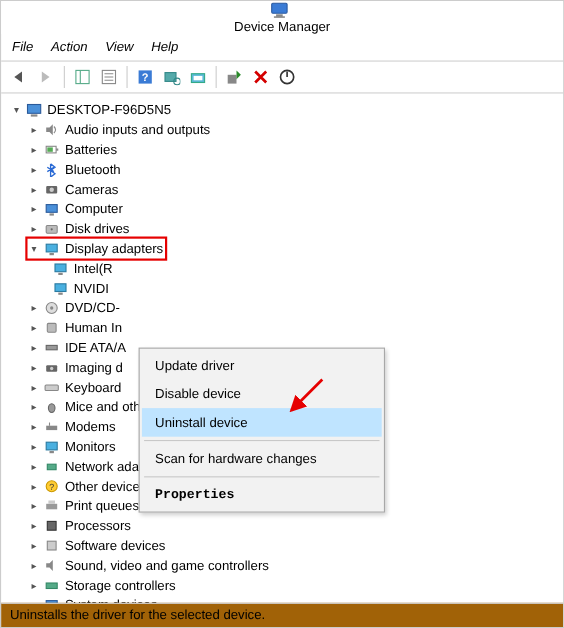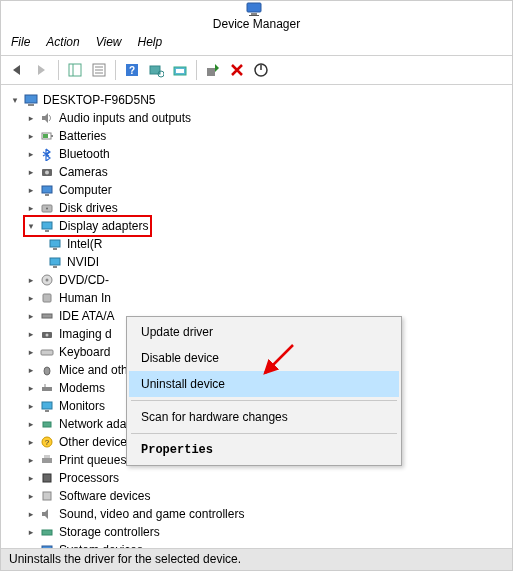--- a/index.html
+++ b/index.html
@@ -89,21 +89,21 @@
   .indent2 { padding-left: 36px; }
   .hl-red {
     border: 2px solid #e60000;
     padding: 0 2px 0 0;
     margin-left: -2px;
   }
   .context-menu {
     position: absolute;
     left: 125px;
     top: 231px;
-    width: 276px;
+    width: 224px;
     background: #f2f2f2;
     border: 1px solid #a8a8a8;
     box-shadow: 2px 2px 4px rgba(0,0,0,.2);
     padding: 2px;
     font-size: 12px;
   }
   .cm-item {
     padding: 4px 12px;
     cursor: default;
   }
@@ -122,21 +122,21 @@
     top: 256px;
     pointer-events: none;
   }
   .statusbar {
     position: absolute;
     bottom: 0; left: 0; right: 0;
     height: 22px;
     border-top: 1px solid #d0d0d0;
     padding: 3px 8px;
     font-size: 12px;
-    background: #e5e5e5;
+    background: #a16207;
   }
   svg { display: block; }
 </style>
 </head>
 <body>
 
 <div class="titlebar">
   <span class="app-icon">
     <svg width="16" height="16" viewBox="0 0 16 16">
       <rect x="1" y="2" width="14" height="9" rx="1" fill="#3a7bd5" stroke="#2a5aa0"></rect>

